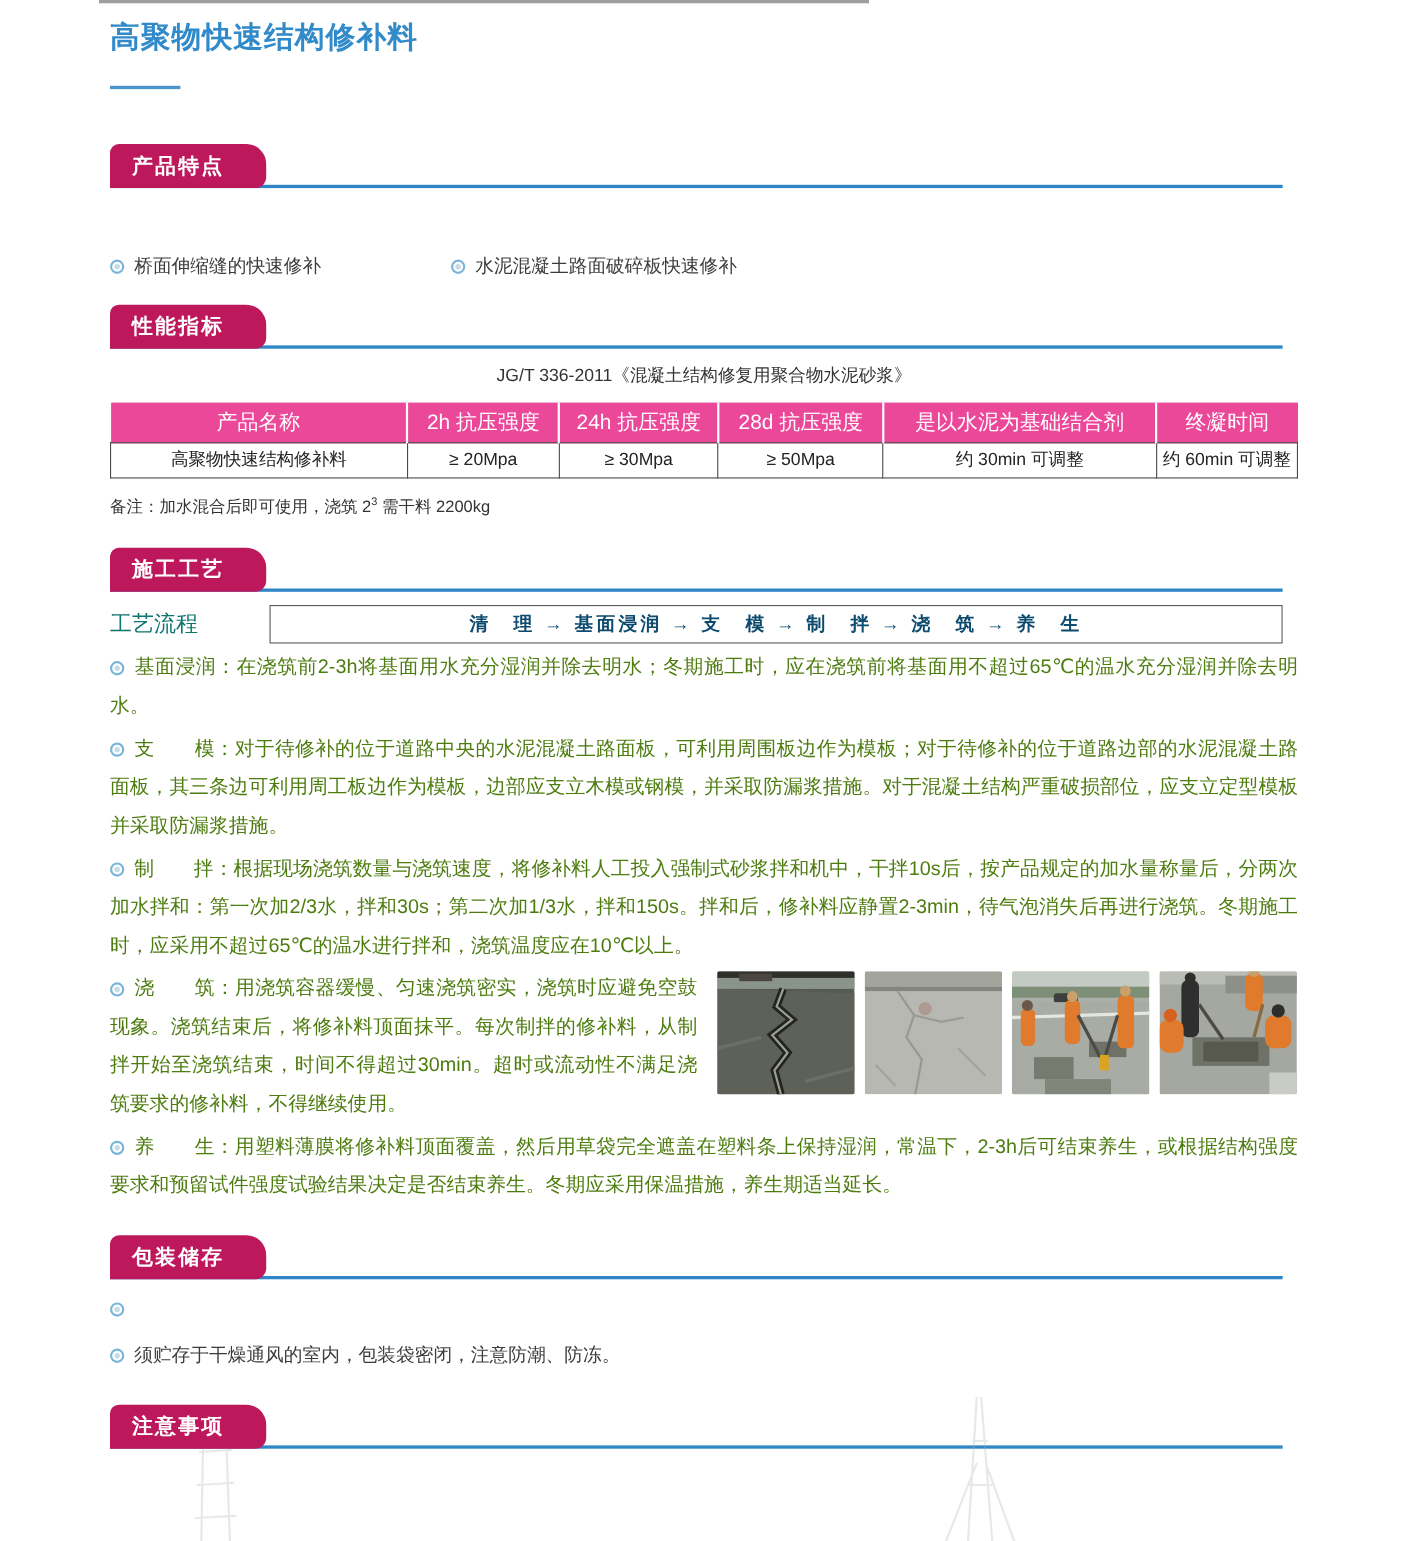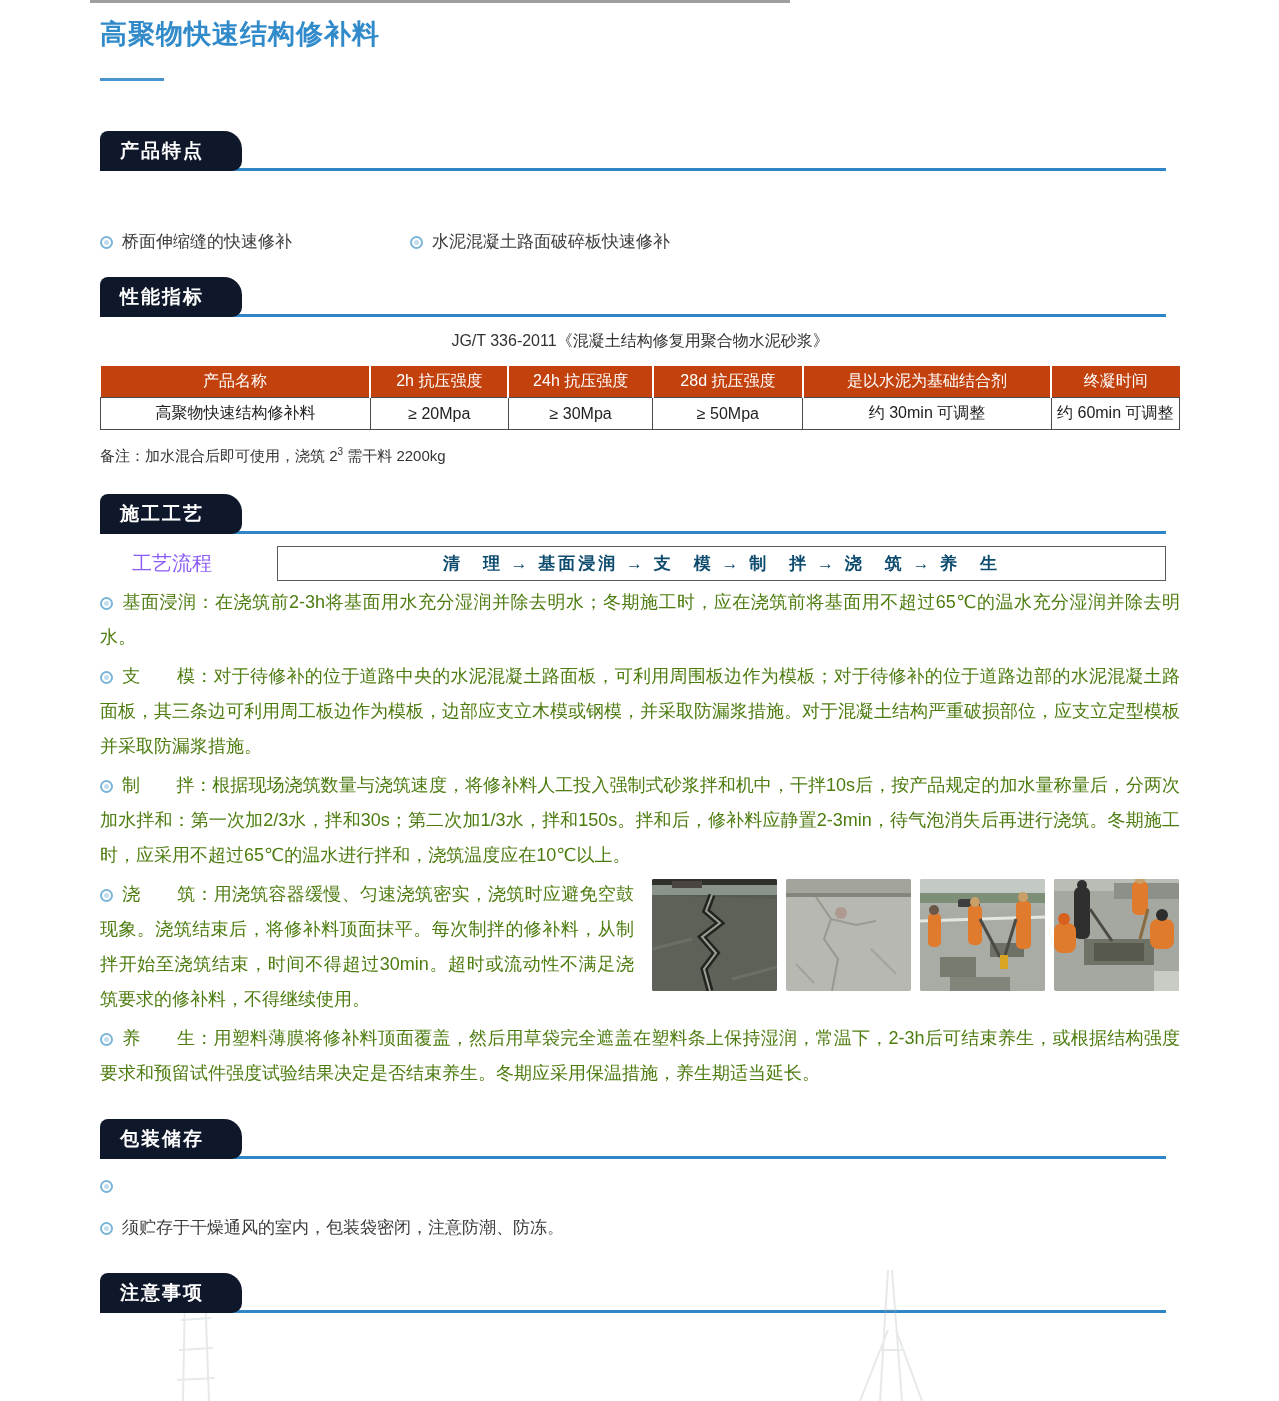--- a/index.html
+++ b/index.html
@@ -17,52 +17,52 @@
 
   
   .doc-title { margin-top:16px; font-size:27px; font-weight:700; color:#318ac9; letter-spacing:1px; }
   .title-rule { width:64px; height:3px; background:#4a94cd; margin-top:26px; }
 
   
   .sec-head { position:relative; margin-top:0; height:38px; }
   .sec-head::after { content:""; position:absolute; left:0; right:14px; bottom:0; height:3px; background:#2e86c6; }
   .badge {
     position:absolute; left:0; bottom:0; z-index:2;
-    background:#0f172a; color:#fff; font-size:19px; font-weight:700; letter-spacing:2px;
+    background:#be185d; color:#fff; font-size:19px; font-weight:700; letter-spacing:2px;
     padding:7px 38px 7px 20px; border-radius:8px 18px 10px 0;
   }
 
   .para { font-size:17px; line-height:35px; text-align:justify; color:#3b3b3b; }
   .indent { text-indent:2em; }
 
   
   .ring { display:inline-block; width:13px; height:13px; border:2px solid #7ab5d8;
           border-radius:50%; position:relative; vertical-align:-2px; margin-right:9px; }
   .ring::after { content:""; position:absolute; inset:2px; border-radius:50%; background:#c2dcee; }
 
   .bullet-line { font-size:17px; line-height:30px; color:#3b3b3b; }
 
   
   .app-row { display:flex; margin-top:4px; }
   .app-row .bullet-line:first-child { width:310px; }
 
   
   .standard { text-align:center; font-size:16px; color:#333; margin:14px 0 14px; }
   table.perf { width:100%; border-collapse:collapse; table-layout:fixed; }
-  table.perf thead th { background:#c2410c; color:#fff; font-weight:500; font-size:16px;
+  table.perf thead th { background:#ec4899; color:#fff; font-weight:500; font-size:19px;
     padding:5px 2px; border-right:2px solid #fff; }
   table.perf thead th:last-child { border-right:none; }
   table.perf tbody td { border:1.5px solid #4a4a4a; text-align:center; font-size:16px;
     color:#222; padding:5px 2px; }
   .tbl-note { font-size:15px; color:#333; margin-top:16px; }
   .tbl-note sup { font-size:10px; }
 
   
   .flow-row { display:flex; align-items:center; margin-top:12px; }
-  .flow-label { font-size:20px; color:#8b5cf6; width:145px; flex:none;margin-left:32px; }
+  .flow-label { font-size:20px; color:#0f766e; width:145px; flex:none; }
   .flow-box { flex:1; border:1.5px solid #5a5a5a; padding:5px 8px; text-align:center;
     font-size:17px; font-weight:700; color:#0c4a6e; letter-spacing:3px; margin-right:14px; }
 
   .step { font-size:18px; line-height:35px; text-align:justify; color:#4d7c0f; margin-top:4px; }
 
   
   .photo-strip { float:right; width:528px; margin:6px 0 6px 18px; display:flex; gap:9px; }
   .photo { width:125px; height:112px; flex:none; border-radius:2px; overflow:hidden; }
   .photo svg { display:block; width:100%; height:100%; }
 

